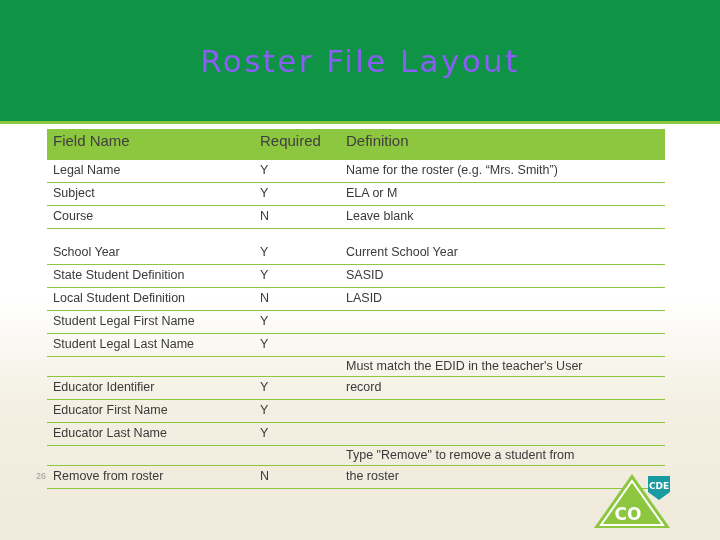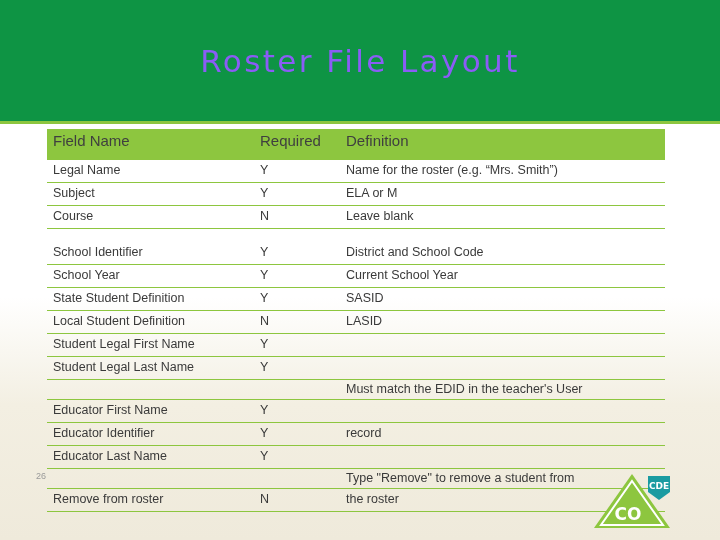--- a/index.html
+++ b/index.html
@@ -172,25 +172,20 @@
           <td>Course</td>
           <td>N</td>
           <td>Leave blank</td>
         </tr>
         <tr class="spacer">
           <td></td>
           <td></td>
           <td></td>
         </tr>
         <tr>
-          <td>School Identifier</td>
-          <td>Y</td>
-          <td>District and School Code</td>
-        </tr>
-        <tr>
           <td>School Year</td>
           <td>Y</td>
           <td>Current School Year</td>
         </tr>
         <tr>
           <td>State Student Definition</td>
           <td>Y</td>
           <td>SASID</td>
         </tr>
         <tr>
@@ -207,28 +202,28 @@
           <td>Student Legal Last Name</td>
           <td>Y</td>
           <td></td>
         </tr>
         <tr class="blankrow">
           <td></td>
           <td></td>
           <td class="nowrap-def">Must match the EDID in the teacher's User</td>
         </tr>
         <tr>
+          <td>Educator Identifier</td>
+          <td>Y</td>
+          <td>record</td>
+        </tr>
+        <tr>
           <td>Educator First Name</td>
           <td>Y</td>
           <td></td>
-        </tr>
-        <tr>
-          <td>Educator Identifier</td>
-          <td>Y</td>
-          <td>record</td>
         </tr>
         <tr>
           <td>Educator Last Name</td>
           <td>Y</td>
           <td></td>
         </tr>
         <tr class="blankrow">
           <td></td>
           <td></td>
           <td class="nowrap-def">Type "Remove" to remove a student from</td>

